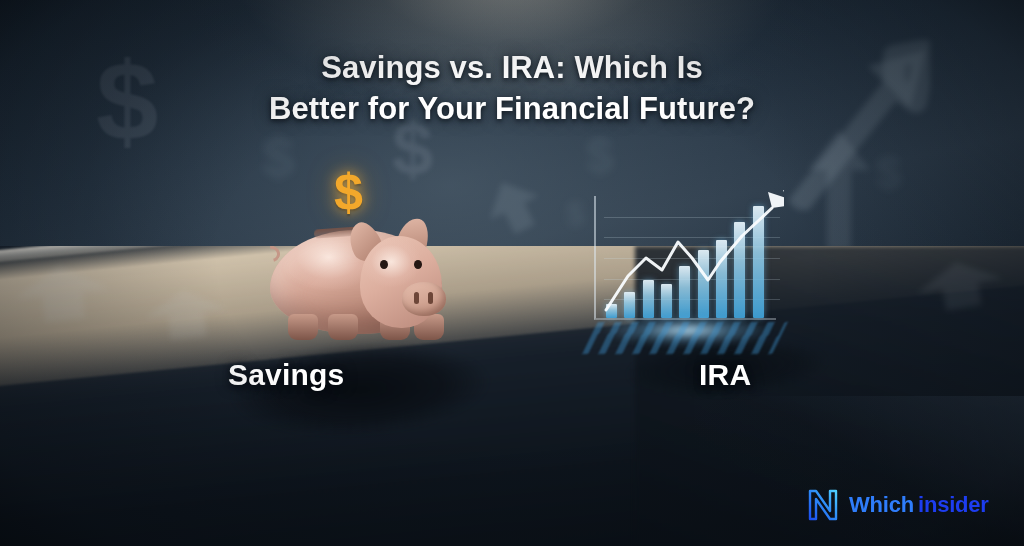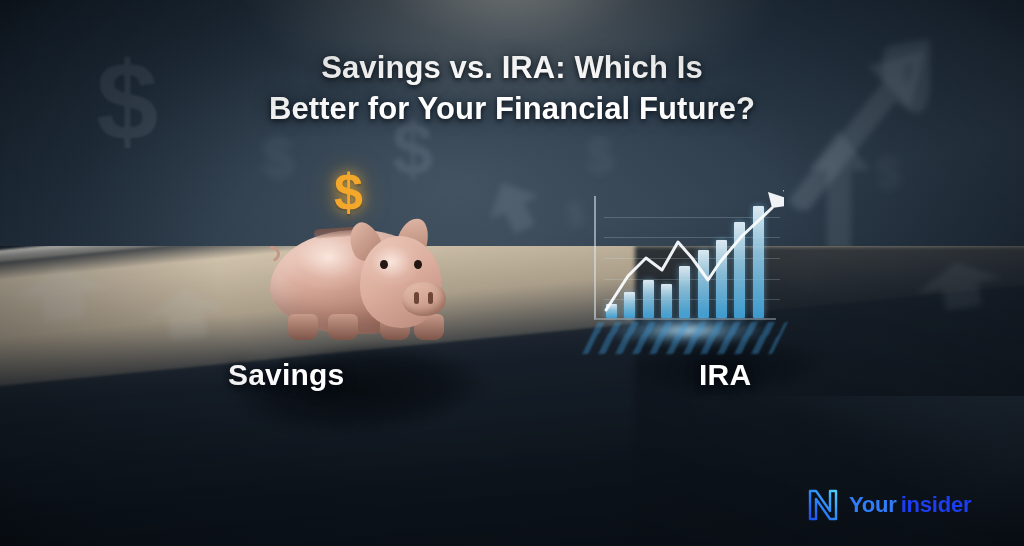--- a/index.html
+++ b/index.html
@@ -374,17 +374,17 @@
       <defs>
         <linearGradient id="ng" x1="0" y1="1" x2="1" y2="0">
           <stop offset="0%" stop-color="#1b4ff0"></stop>
           <stop offset="55%" stop-color="#2f8ef7"></stop>
           <stop offset="100%" stop-color="#4fd0ff"></stop>
         </linearGradient>
       </defs>
       <path d="M4 31 L4 3 L10 3 L24 23 L24 3 L30 3 L30 31 L24 31 L10 11 L10 31 Z" fill="none" stroke="url(#ng)" stroke-width="2.4" stroke-linejoin="round"></path>
     </svg>
     <div class="brand-text">
-      <span class="nexo">Your</span><span class="insider">insider</span>
+      <span class="nexo">Which</span><span class="insider">insider</span>
     </div>
   </div>
 
 </div>
 
 </body></html>

